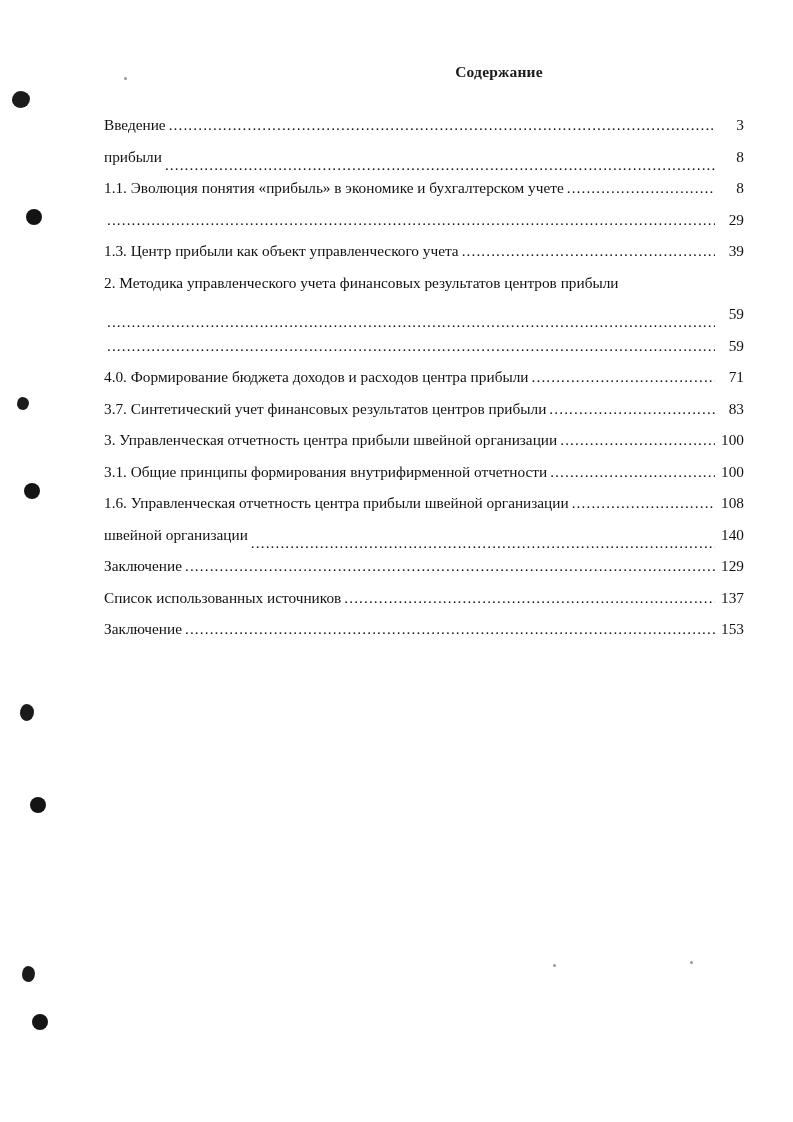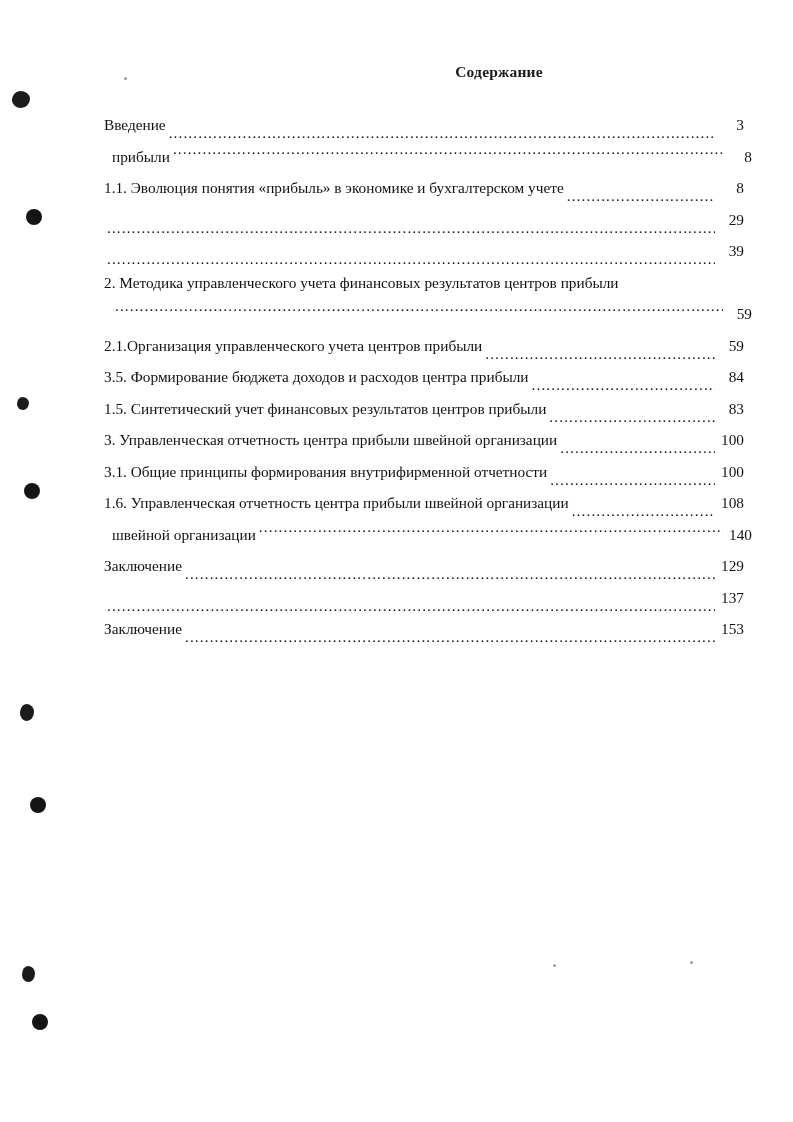--- a/index.html
+++ b/index.html
@@ -68,21 +68,21 @@
     display: block;
     font-size: 15.3px;
     line-height: 31.5px;
     color: #111;
     position: relative;
     white-space: nowrap;
   }
 
   .toc-row {
     display: flex;
-    align-items: flex-end;
+    align-items: center;
     width: 100%;
   }
 
   .toc-label {
     flex: 0 1 auto;
     white-space: nowrap;
   }
 
   .toc-leader {
     flex: 1 1 auto;
@@ -108,23 +108,22 @@
     padding-left: 3px;
   }
 
   
   .toc-entry.wrap .first-line {
     display: block;
     white-space: nowrap;
   }
   .toc-entry.wrap .second-line {
     display: flex;
-    align-items: flex-start;
+    align-items: flex-end;
     width: 100%;
-    margin-left: 8px;
   }
 </style>
 </head>
 <body>
 
 <div class="page">
 
   <div class="artifact blob" style="left:12px; top:90px; width:18px; height:17px;"></div>
   <div class="artifact dot-md" style="left:26px; top:208px;"></div>
   <div class="artifact blob" style="left:17px; top:396px; width:12px; height:13px;"></div>
@@ -162,49 +161,49 @@
           </span>
         </div>
         <div class="toc-entry">
           <span class="toc-row">
             <span class="toc-leader"></span>
             <span class="toc-page">29</span>
           </span>
         </div>
         <div class="toc-entry">
           <span class="toc-row">
+            <span class="toc-label">1.3. Центр прибыли как объект управленческого учета</span>
             <span class="toc-leader"></span>
             <span class="toc-page">39</span>
           </span>
         </div>
         <div class="toc-entry wrap">
           <span class="first-line">2. Методика управленческого учета финансовых результатов центров прибыли</span>
           <span class="second-line">
             <span class="toc-label"></span>
             <span class="toc-leader"></span>
             <span class="toc-page">59</span>
           </span>
         </div>
         <div class="toc-entry">
           <span class="toc-row">
-            <span class="toc-label">2.1.Организация управленческого учета центров прибыли</span>
             <span class="toc-leader"></span>
             <span class="toc-page">59</span>
           </span>
         </div>
         <div class="toc-entry">
           <span class="toc-row">
-            <span class="toc-label">3.5. Формирование бюджета доходов и расходов центра прибыли</span>
-            <span class="toc-leader"></span>
-            <span class="toc-page">84</span>
-          </span>
-        </div>
-        <div class="toc-entry">
-          <span class="toc-row">
-            <span class="toc-label">1.5. Синтетический учет  финансовых результатов центров прибыли</span>
+            <span class="toc-label">4.0. Формирование бюджета доходов и расходов центра прибыли</span>
+            <span class="toc-leader"></span>
+            <span class="toc-page">71</span>
+          </span>
+        </div>
+        <div class="toc-entry">
+          <span class="toc-row">
+            <span class="toc-label">3.7. Синтетический учет  финансовых результатов центров прибыли</span>
             <span class="toc-leader"></span>
             <span class="toc-page">83</span>
           </span>
         </div>
         <div class="toc-entry">
           <span class="toc-row">
             <span class="toc-label">3. Управленческая отчетность центра прибыли швейной организации</span>
             <span class="toc-leader"></span>
             <span class="toc-page">100</span>
           </span>
@@ -232,20 +231,21 @@
         </div>
         <div class="toc-entry">
           <span class="toc-row">
             <span class="toc-label">Заключение</span>
             <span class="toc-leader"></span>
             <span class="toc-page">129</span>
           </span>
         </div>
         <div class="toc-entry">
           <span class="toc-row">
+            <span class="toc-label">Список использованных источников</span>
             <span class="toc-leader"></span>
             <span class="toc-page">137</span>
           </span>
         </div>
         <div class="toc-entry">
           <span class="toc-row">
             <span class="toc-label">Заключение</span>
             <span class="toc-leader"></span>
             <span class="toc-page">153</span>
           </span>

